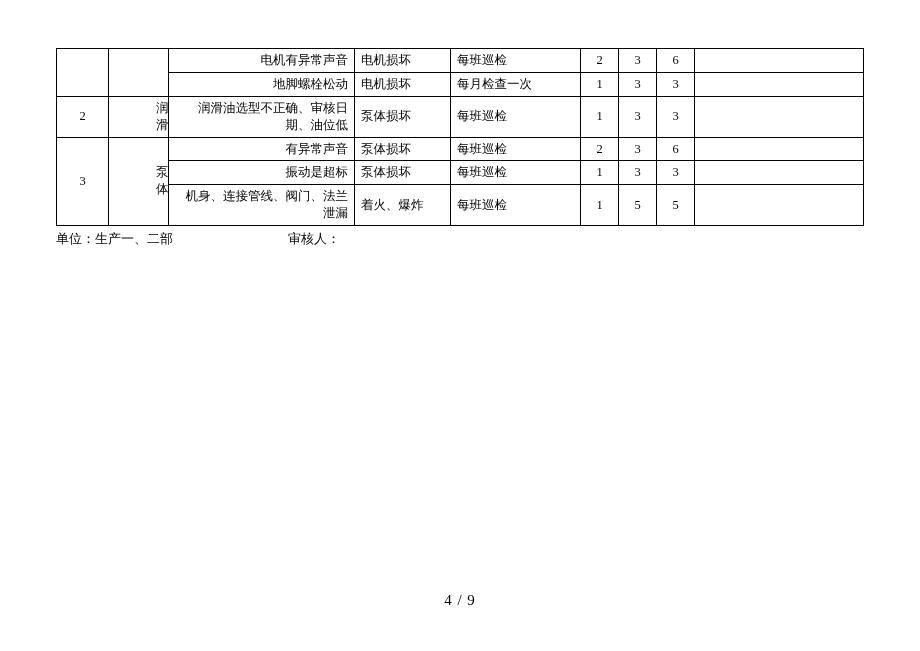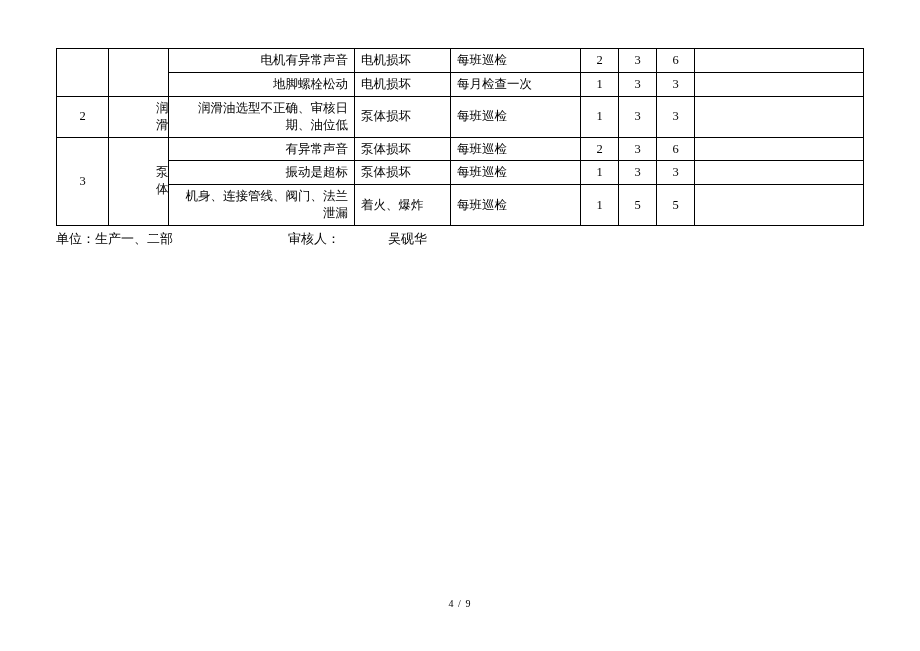--- a/index.html
+++ b/index.html
@@ -41,21 +41,21 @@
     .footer-line > div { white-space: pre; }
     .f-unit   { flex: 0 0 232px; }
     .f-rev    { flex: 0 0 100px; font-family: Liberation Mono, monospace; }
     .f-name   { flex: 0 0 200px; }
     .f-date   { flex: 1; }
     .page-num {
       position: absolute;
       bottom: 42px;
       left: 0; right: 0;
       text-align: center;
-      font-size: 10px;
+      font-size: 15px;
       letter-spacing: 1px;
     }
   </style>
 </head>
 <body>
 
 <table>
   <colgroup>
     <col class="col-idx">
       <col class="col-cat">
@@ -127,16 +127,15 @@
       <td class="col-n">5</td>
       <td class="col-n">5</td>
       <td class="col-note"></td>
     </tr>
   </tbody>
 </table>
 
 <div class="footer-line">
   <div class="f-unit">单位：生产一、二部</div>
   <div class="f-rev">审核人：</div>
-  <div class="f-name">吴砚华</div>
 </div>
 
 <div class="page-num"><span>4</span><span> / </span><span>9</span></div>
 
 </body></html>

